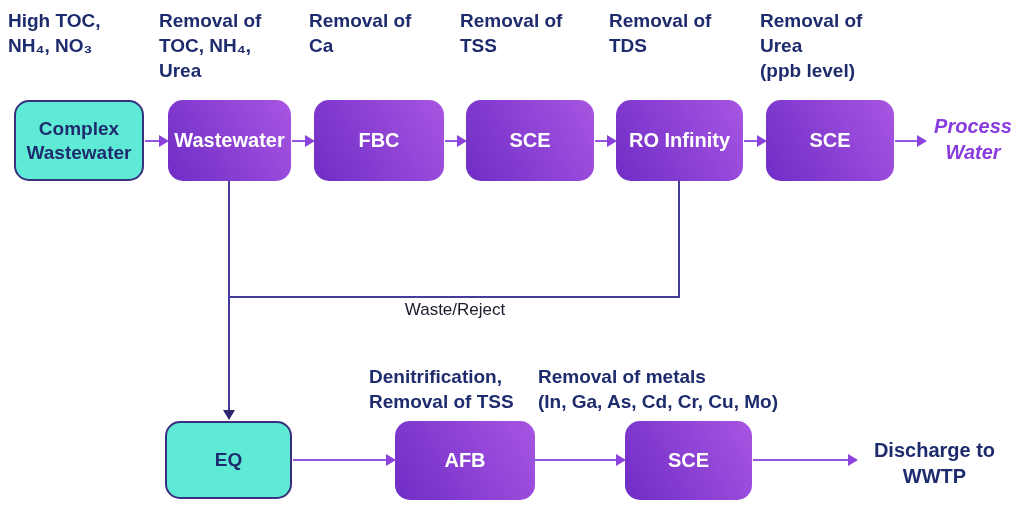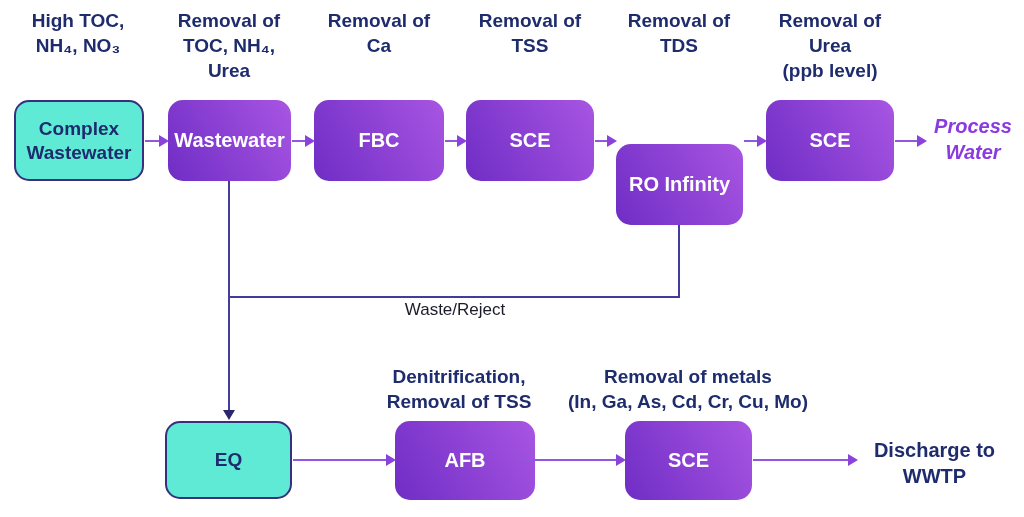--- a/index.html
+++ b/index.html
@@ -9,21 +9,21 @@
     background:#ffffff;
     font-family:"Liberation Sans","DejaVu Sans",sans-serif;
     overflow:hidden;
   }
   .note{
     position:absolute;
     color:#1E2C6E;
     font-weight:bold;
     font-size:19px;
     line-height:1.32;
-    text-align:center;
+    text-align:left;
     white-space:pre-line;
   }
   .box{
     position:absolute;
     border-radius:15px;
     display:flex;align-items:center;justify-content:center;
     text-align:center;
     font-weight:bold;
     box-sizing:border-box;
   }
@@ -96,21 +96,21 @@
 TDS</div>
   <div class="note" style="left:760px;top:8px;width:140px;">Removal of
 Urea
 (ppb level)</div>
 
   <div class="box outline" style="left:14px;top:100px;width:130px;height:81px;">Complex
 Wastewater</div>
   <div class="box filled" style="left:168px;top:100px;width:123px;height:81px;">Wastewater</div>
   <div class="box filled" style="left:314px;top:100px;width:130px;height:81px;border-radius:15px;">FBC</div>
   <div class="box filled" style="left:466px;top:100px;width:128px;height:81px;">SCE</div>
-  <div class="box filled" style="left:616px;top:100px;width:127px;height:81px;margin-top:44px;">RO Infinity</div>
+  <div class="box filled" style="left:616px;top:100px;width:127px;height:81px;">RO Infinity</div>
   <div class="box filled" style="left:766px;top:100px;width:128px;height:81px;">SCE</div>
 
   <div class="harrow" style="left:145px;top:140px;width:22px;">
       <span class="head-r"></span>
     </div>
   <div class="harrow" style="left:292px;top:140px;width:21px;">
       <span class="head-r"></span>
     </div>
   <div class="harrow" style="left:445px;top:140px;width:20px;">
       <span class="head-r"></span>

